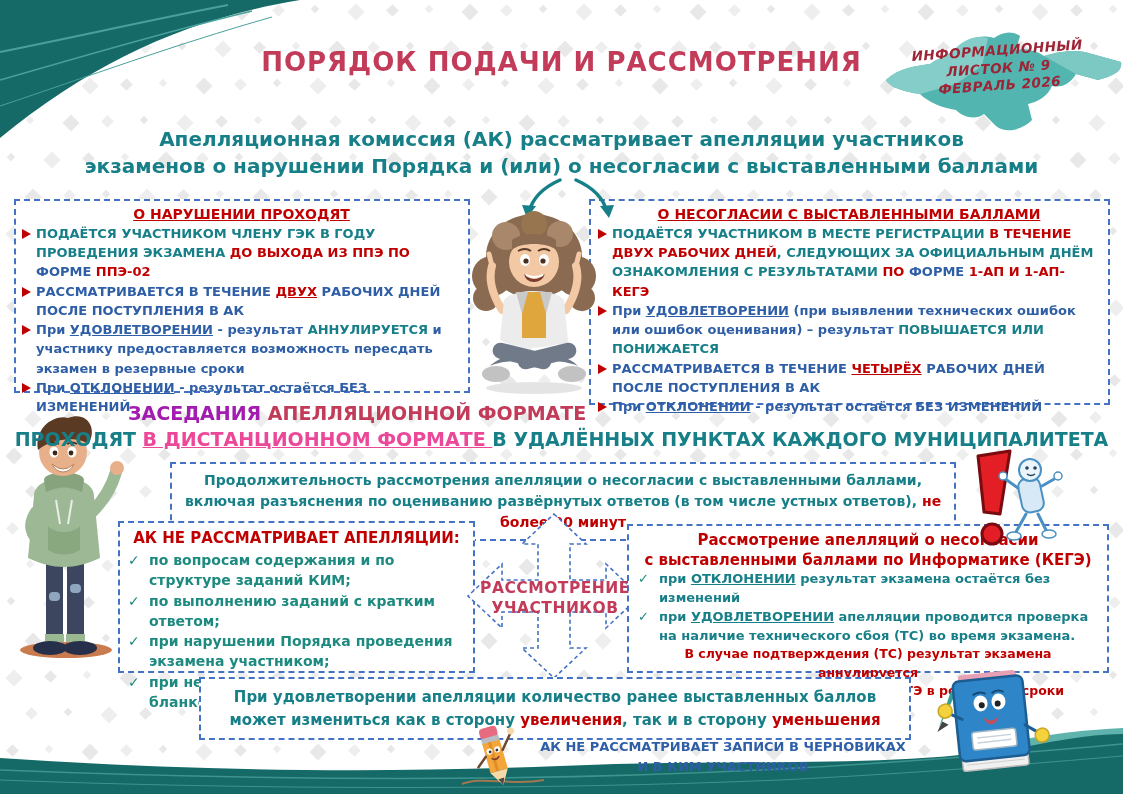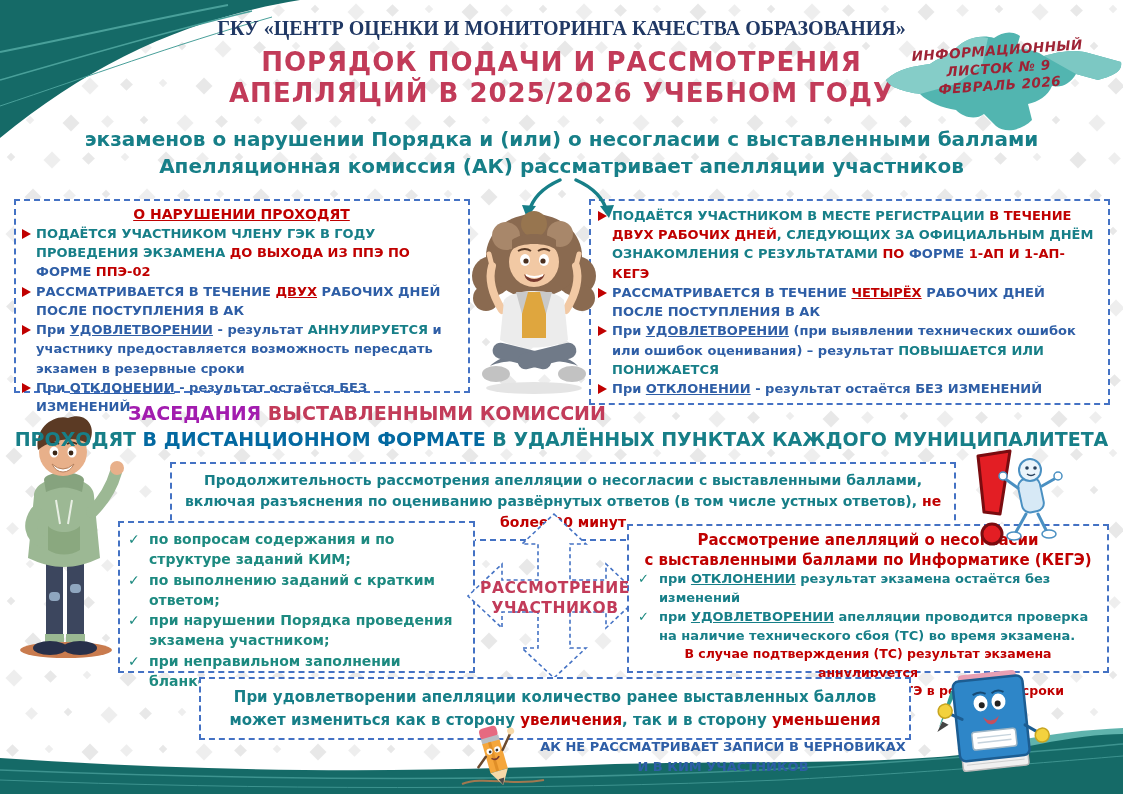--- a/index.html
+++ b/index.html
@@ -727,42 +727,40 @@
     <path d="M0,106 C90,76 170,46 272,17" stroke="#49a09a" stroke-width="1" fill="none"></path>
   </svg>
 
   <svg class="dec" style="left:0;top:700px;" width="1123" height="94" viewBox="0 0 1123 94">
     <path d="M870,94 C950,48 1040,32 1123,28 L1123,94 Z" fill="#5fb3ad"></path>
     <path d="M0,58 C180,70 360,74 560,66 C760,58 900,70 1040,44 C1070,38 1100,34 1123,34 L1123,94 L0,94 Z" fill="#156a67"></path>
     <path d="M0,70 C250,80 520,82 760,70 C920,62 1030,52 1123,44" stroke="#3d938f" stroke-width="1.5" fill="none"></path>
     <path d="M0,80 C260,90 540,90 780,80 C940,72 1050,62 1123,56" stroke="#3d938f" stroke-width="1" fill="none"></path>
   </svg>
 
-  <div class="org-header">ГКУ «ЦЕНТР ОЦЕНКИ И МОНИТОРИНГА КАЧЕСТВА ОБРАЗОВАНИЯ»</div>
   <div class="title">
     <div>ПОРЯДОК ПОДАЧИ И РАССМОТРЕНИЯ</div>
-    <div>АПЕЛЛЯЦИЙ В 2025/2026 УЧЕБНОМ ГОДУ</div>
   </div>
 
   <div class="badge">
     <svg width="245" height="112" viewBox="0 0 245 112">
       <path d="M8,54 C20,42 38,40 52,38 C60,32 70,30 78,22 C88,12 104,8 116,12 C124,6 134,4 142,10 L138,24 C146,22 158,24 166,30 C180,26 198,22 214,28 L243,36 C245,46 234,50 220,54 L198,48 C192,58 184,62 174,60 C170,70 160,76 150,78 L154,94 C144,104 128,108 118,100 L106,88 C98,94 86,92 78,84 C64,82 50,76 42,68 C28,66 12,62 8,54 Z" fill="#52b5b0"></path>
       <path d="M8,54 C20,42 38,40 52,38 C60,32 70,30 78,22 C88,12 100,9 110,12 L104,40 L78,58 L42,68 C28,66 12,62 8,54 Z" fill="#85cdc8"></path>
       <path d="M166,30 C180,26 198,22 214,28 L243,36 C245,46 234,50 220,54 L198,48 Z" fill="#7cc8c3"></path>
     </svg>
     <div class="badge-text">
       <div>ИНФОРМАЦИОННЫЙ</div>
       <div>ЛИСТОК № 9</div>
       <div>ФЕВРАЛЬ 2026</div>
     </div>
   </div>
 
   <div class="intro">
+    <div>Апелляционная комиссия (АК) рассматривает апелляции участников</div>
     <div>экзаменов о нарушении Порядка и (или) о несогласии с выставленными баллами</div>
-    <div>Апелляционная комиссия (АК) рассматривает апелляции участников</div>
   </div>
   <svg class="intro-arrows" width="140" height="44" viewBox="0 0 140 44">
     <path d="M62,4 C44,12 34,24 31,36" stroke="#177f88" stroke-width="3.5" fill="none" stroke-linecap="round"></path>
     <path d="M38,30 L29,42 L24,29 Z" fill="#177f88"></path>
     <path d="M78,4 C96,12 106,24 109,36" stroke="#177f88" stroke-width="3.5" fill="none" stroke-linecap="round"></path>
     <path d="M102,30 L111,42 L116,29 Z" fill="#177f88"></path>
   </svg>
 
   <div class="box violation-box">
     <div class="box-h">О НАРУШЕНИИ ПРОХОДЯТ</div>
@@ -778,31 +776,32 @@
       <span class="tri"></span>
       <div class="btext"><span style="color: rgb(46, 94, 166);">При </span><span style="color: rgb(46, 94, 166); text-decoration: underline;">УДОВЛЕТВОРЕНИИ</span><span style="color: rgb(46, 94, 166);"> - результат </span><span style="color: rgb(23, 127, 136);">АННУЛИРУЕТСЯ</span><span style="color: rgb(46, 94, 166);"> и участнику предоставляется возможность пересдать экзамен в резервные сроки</span></div>
     </div>
     <div class="bullet">
       <span class="tri"></span>
       <div class="btext"><span style="color: rgb(46, 94, 166);">При </span><span style="color: rgb(46, 94, 166); text-decoration: underline;">ОТКЛОНЕНИИ</span><span style="color: rgb(46, 94, 166);"> - результат остаётся БЕЗ ИЗМЕНЕНИЙ</span></div>
     </div>
   </div>
 
   <div class="box disagree-box">
+    <div class="box-h">О НЕСОГЛАСИИ С ВЫСТАВЛЕННЫМИ БАЛЛАМИ</div>
     <div class="bullet">
       <span class="tri"></span>
       <div class="btext"><span style="color: rgb(23, 127, 136);">ПОДАЁТСЯ УЧАСТНИКОМ В МЕСТЕ РЕГИСТРАЦИИ </span><span style="color: rgb(192, 0, 0);">В ТЕЧЕНИЕ ДВУХ РАБОЧИХ ДНЕЙ</span><span style="color: rgb(23, 127, 136);">, СЛЕДУЮЩИХ ЗА ОФИЦИАЛЬНЫМ ДНЁМ ОЗНАКОМЛЕНИЯ С РЕЗУЛЬТАТАМИ </span><span style="color: rgb(192, 0, 0);">ПО </span><span style="color: rgb(46, 94, 166);">ФОРМЕ</span><span style="color: rgb(192, 0, 0);"> 1-АП И 1-АП-КЕГЭ</span></div>
     </div>
     <div class="bullet">
       <span class="tri"></span>
+      <div class="btext"><span style="color: rgb(46, 94, 166);">При </span><span style="color: rgb(46, 94, 166); text-decoration: underline;">УДОВЛЕТВОРЕНИИ</span><span style="color: rgb(46, 94, 166);"> (при выявлении технических ошибок или ошибок оценивания) – результат </span><span style="color: rgb(23, 127, 136);">ПОВЫШАЕТСЯ ИЛИ ПОНИЖАЕТСЯ</span></div>
+    </div>
+    <div class="bullet">
+      <span class="tri"></span>
       <div class="btext"><span style="color: rgb(46, 94, 166);">РАССМАТРИВАЕТСЯ В ТЕЧЕНИЕ </span><span style="color: rgb(192, 0, 0); text-decoration: underline;">ЧЕТЫРЁХ</span><span style="color: rgb(46, 94, 166);"> РАБОЧИХ ДНЕЙ ПОСЛЕ ПОСТУПЛЕНИЯ В АК</span></div>
-    </div>
-    <div class="bullet">
-      <span class="tri"></span>
-      <div class="btext"><span style="color: rgb(46, 94, 166);">При </span><span style="color: rgb(46, 94, 166); text-decoration: underline;">УДОВЛЕТВОРЕНИИ</span><span style="color: rgb(46, 94, 166);"> (при выявлении технических ошибок или ошибок оценивания) – результат </span><span style="color: rgb(23, 127, 136);">ПОВЫШАЕТСЯ ИЛИ ПОНИЖАЕТСЯ</span></div>
     </div>
     <div class="bullet">
       <span class="tri"></span>
       <div class="btext"><span style="color: rgb(46, 94, 166);">При </span><span style="color: rgb(46, 94, 166); text-decoration: underline;">ОТКЛОНЕНИИ</span><span style="color: rgb(46, 94, 166);"> - результат остаётся БЕЗ ИЗМЕНЕНИЙ</span></div>
     </div>
   </div>
 
   <svg class="char" style="left:462px;top:188px;z-index:3;" width="145" height="210" viewBox="0 0 145 210">
     <ellipse cx="72" cy="200" rx="48" ry="6" fill="#e4e4e4"></ellipse>
     <g>
@@ -836,22 +835,22 @@
     <path d="M54,104 L66,104 L60,126 Z" fill="#c9c9c9"></path>
     <path d="M90,104 L78,104 L84,126 Z" fill="#c9c9c9"></path>
 
     <path d="M28,178 C45,160 99,160 116,178 C100,170 44,170 28,178 Z" fill="#707a88"></path>
     <rect x="30" y="160" width="60" height="16" rx="8" transform="rotate(14 60 168)" fill="#707a88"></rect>
     <rect x="55" y="160" width="60" height="16" rx="8" transform="rotate(-14 85 168)" fill="#707a88"></rect>
     <ellipse cx="34" cy="186" rx="14" ry="8" fill="#c2c2c2"></ellipse>
     <ellipse cx="110" cy="186" rx="14" ry="8" fill="#c2c2c2"></ellipse>
   </svg>
 
-  <div class="sessions1"><span style="color: #a21caf;">ЗАСЕДАНИЯ </span><span style="color: rgb(194, 59, 89);">ВЫСТАВЛЕННЫМИ КОМИССИИ</span></div>
-  <div class="sessions2"><span style="color: rgb(23, 127, 136);">ПРОХОДЯТ </span><span style="color: #0369a1;">В ДИСТАНЦИОННОМ ФОРМАТЕ </span><span style="color: rgb(23, 127, 136);">В УДАЛЁННЫХ ПУНКТАХ КАЖДОГО МУНИЦИПАЛИТЕТА</span></div>
+  <div class="sessions1"><span style="color: #a21caf;">ЗАСЕДАНИЯ </span><span style="color: rgb(194, 59, 89);">АПЕЛЛЯЦИОННОЙ ФОРМАТЕ</span></div>
+  <div class="sessions2"><span style="color: rgb(23, 127, 136);">ПРОХОДЯТ </span><span style="color: #ec4899; text-decoration: underline;">В ДИСТАНЦИОННОМ ФОРМАТЕ </span><span style="color: rgb(23, 127, 136);">В УДАЛЁННЫХ ПУНКТАХ КАЖДОГО МУНИЦИПАЛИТЕТА</span></div>
 
   <div class="box duration-box">
     <span><span style="color: rgb(23, 127, 136);">Продолжительность рассмотрения апелляции о несогласии с выставленными баллами, включая разъяснения по оцениванию развёрнутых ответов (в том числе устных ответов), </span><span style="color: rgb(192, 0, 0);">не более 20 минут</span></span>
   </div>
 
   <svg class="char" style="left:4px;top:400px;" width="122" height="262" viewBox="0 0 122 262">
     <ellipse cx="62" cy="250" rx="46" ry="8" fill="#c97b4e"></ellipse>
     <rect x="42" y="150" width="17" height="88" fill="#3c465e"></rect>
     <rect x="63" y="150" width="17" height="88" fill="#3c465e"></rect>
     <rect x="45" y="192" width="11" height="9" rx="4" fill="#8fa6bf"></rect>
@@ -871,20 +870,21 @@
     <path d="M34,50 C30,26 52,14 64,18 C84,10 94,30 84,44 C74,36 48,38 34,50 Z" fill="#5b3a24"></path>
     <ellipse cx="50" cy="52" rx="4.5" ry="5.5" fill="#ffffff"></ellipse>
       <ellipse cx="68" cy="52" rx="4.5" ry="5.5" fill="#ffffff"></ellipse>
     <circle cx="51" cy="53" r="2.4" fill="#3a2616"></circle>
       <circle cx="67" cy="53" r="2.4" fill="#3a2616"></circle>
     <path d="M44,44 Q50,41 55,44 M63,44 Q68,41 73,44" stroke="#4a2f1e" stroke-width="2" fill="none"></path>
     <path d="M48,64 Q59,74 70,64 Q66,72 59,72 Q52,72 48,64 Z" fill="#ffffff" stroke="#b5805c" stroke-width="1"></path>
   </svg>
 
   <div class="box nc-box">
+    <div class="box-h" style="text-decoration:none;">АК НЕ РАССМАТРИВАЕТ АПЕЛЛЯЦИИ:</div>
     <div class="bullet">
       <span class="chk">✓</span>
       <div class="btext">по вопросам содержания и по структуре заданий КИМ;</div>
     </div>
     <div class="bullet">
       <span class="chk">✓</span>
       <div class="btext">по выполнению заданий с кратким ответом;</div>
     </div>
     <div class="bullet">
       <span class="chk">✓</span>

